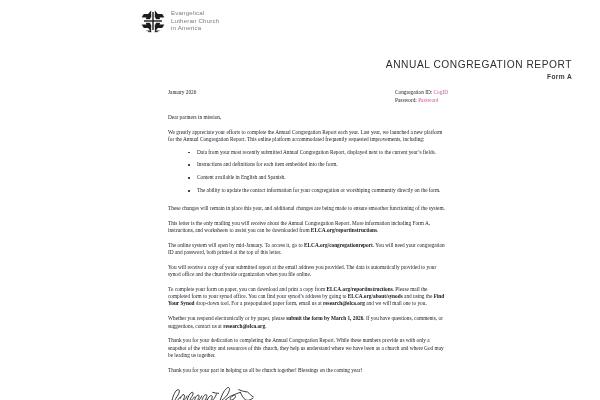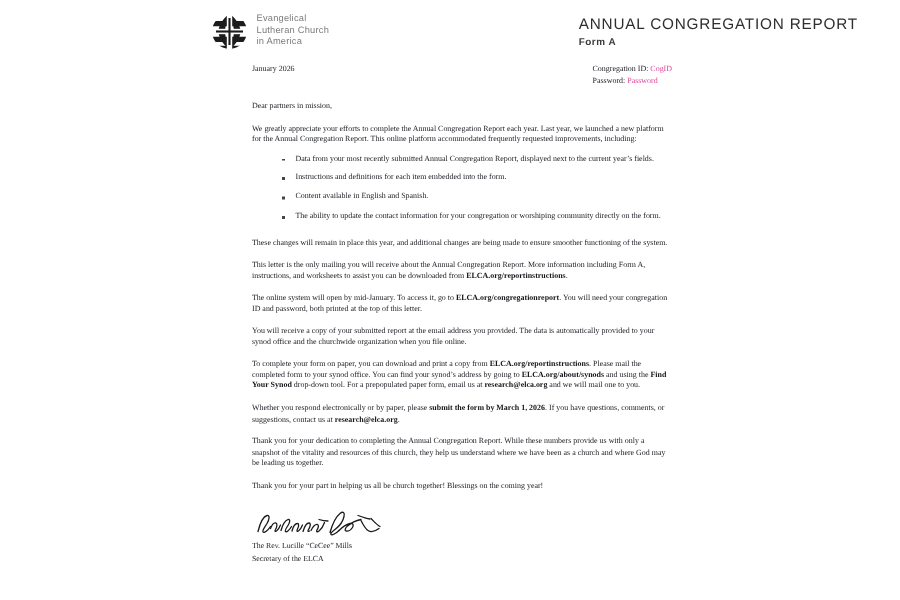--- a/index.html
+++ b/index.html
@@ -46,21 +46,23 @@
   .brand-text {
     font-family: "Liberation Sans", sans-serif;
     font-size: 6.2px;
     line-height: 7.6px;
     color: #7c7c7c;
     letter-spacing: 0.15px;
     padding-top: 2px;
     white-space: pre-line;
   }
   .doc-title-wrap {
+    text-align: right;
     padding-top: 4px;
+    margin-top: 48px;
   }
   .doc-title {
     font-family: "Liberation Sans", sans-serif;
     font-size: 10.2px;
     letter-spacing: 0.55px;
     color: #2e2e2e;
   }
   .doc-subtitle {
     font-family: "Liberation Sans", sans-serif;
     font-size: 6.6px;

